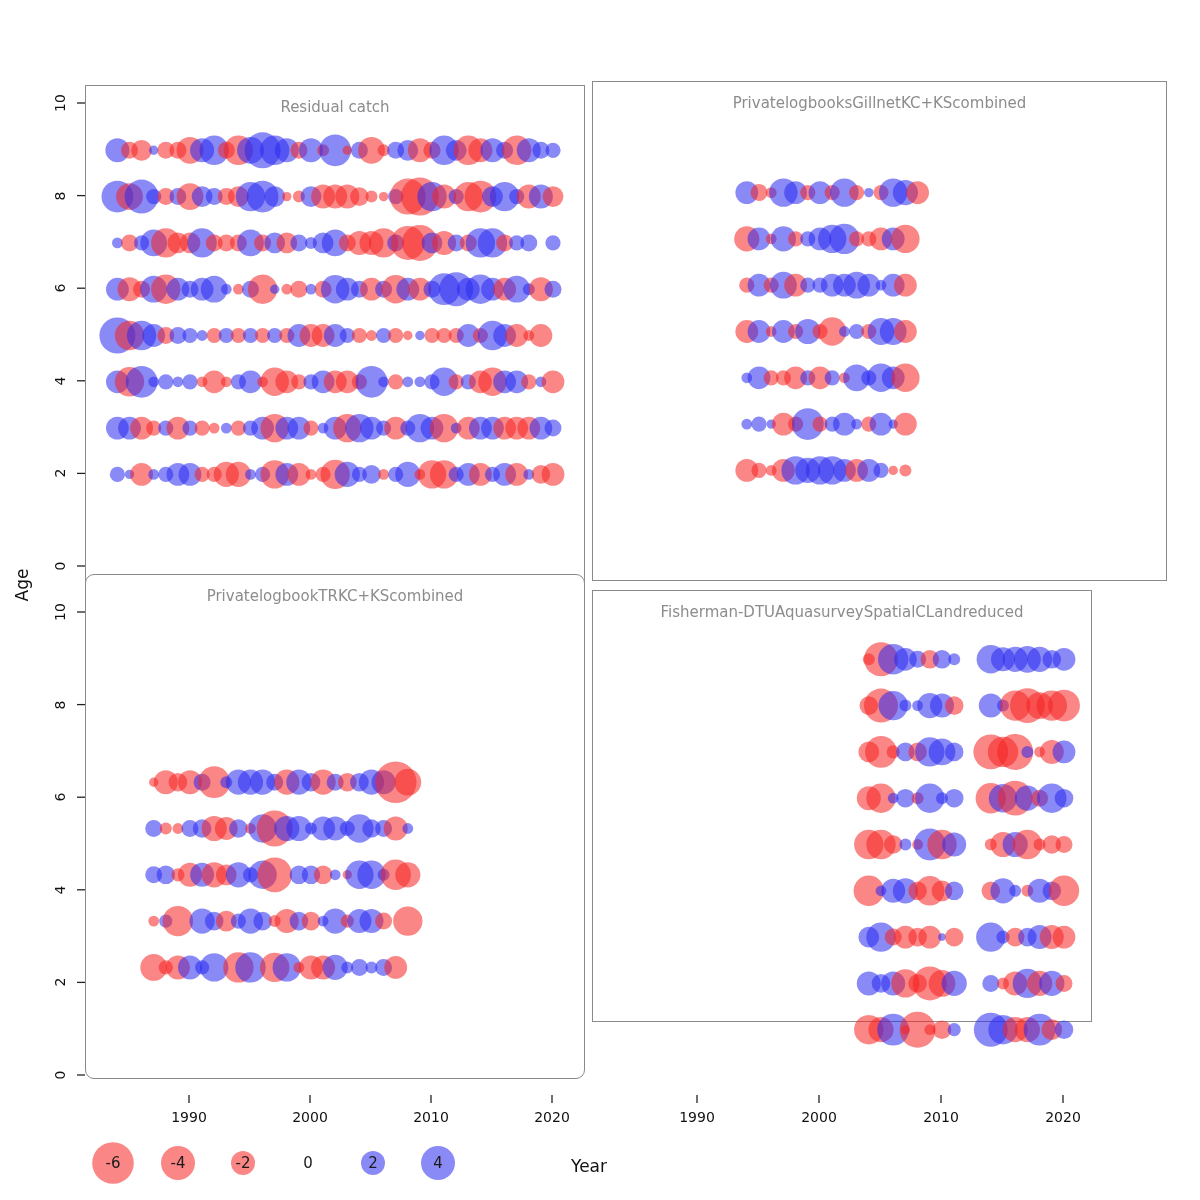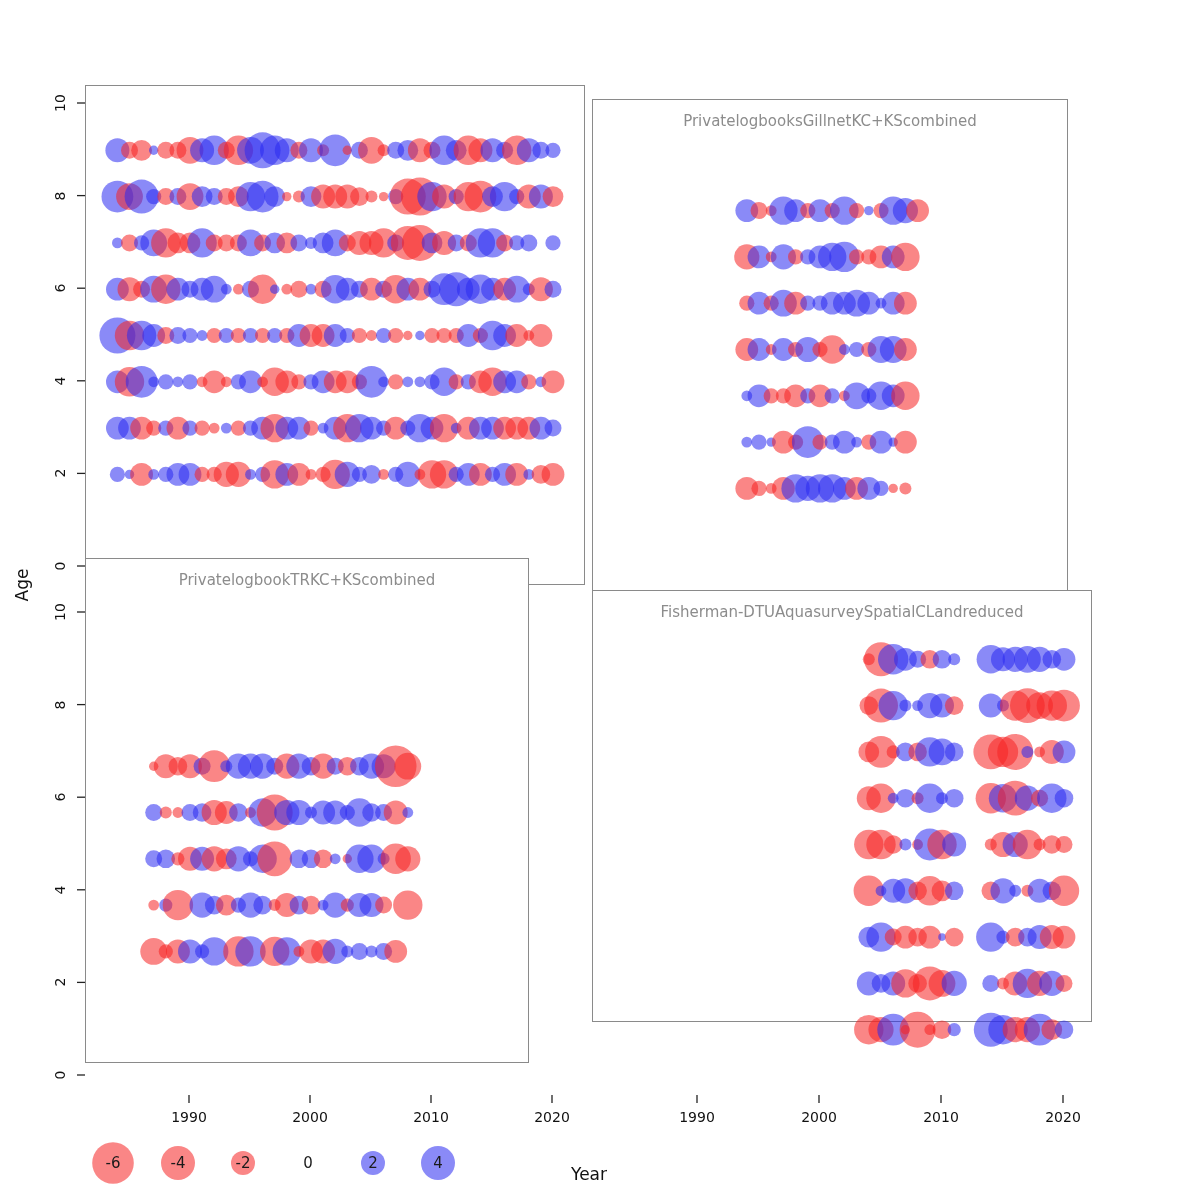--- a/index.html
+++ b/index.html
@@ -7,29 +7,30 @@
           font-family:"DejaVu Sans","Liberation Sans",sans-serif;overflow:hidden;}
   .panel{position:absolute;border:1px solid #8a8a8a;background:#ffffff;box-sizing:border-box;}
   .panel-title{position:absolute;width:100%;text-align:center;top:12px;left:0;
                color:#8c8c8c;font-size:15px;white-space:nowrap;}
   .bubble-svg{position:absolute;left:0;top:0;}
   #overlay{position:absolute;left:0;top:0;pointer-events:none;}
   .tick-label{position:absolute;color:#111111;font-size:14px;transform:translate(-50%,-50%);white-space:nowrap;}
   .tick-label.vert{transform:translate(-50%,-50%) rotate(-90deg);}
   .axis-label{position:absolute;color:#111111;font-size:17px;white-space:nowrap;}
   .axis-label.y{transform:translate(-50%,-50%) rotate(-90deg);}
-  .axis-label.x{transform:translate(-50%,-50%);margin-top:8px;}
+  .axis-label.x{transform:translate(-50%,-50%);}
   .legend-label{position:absolute;color:#1a1a1a;font-size:15px;transform:translate(-50%,-50%);}
 </style>
 </head>
 <body>
 
 <div class="figure">
 
   <div class="panel" id="panel-0" style="left:85px;top:85px;width:500px;height:500px;">
+    <span class="panel-title">Residual catch</span>
     <svg class="bubble-svg" id="svg-0" width="498" height="498" viewBox="0 0 498 498">
         <circle cx="31.4" cy="64.3" r="12.0" fill="#2a2af0" fill-opacity="0.55"></circle>
         <circle cx="43.5" cy="64.3" r="8.5" fill="#f52222" fill-opacity="0.55"></circle>
         <circle cx="55.6" cy="64.3" r="10.4" fill="#f52222" fill-opacity="0.55"></circle>
         <circle cx="67.7" cy="64.3" r="4.7" fill="#2a2af0" fill-opacity="0.55"></circle>
         <circle cx="79.8" cy="64.3" r="8.5" fill="#f52222" fill-opacity="0.55"></circle>
         <circle cx="91.9" cy="64.3" r="8.5" fill="#f52222" fill-opacity="0.55"></circle>
         <circle cx="104.0" cy="64.3" r="13.4" fill="#f52222" fill-opacity="0.55"></circle>
         <circle cx="116.1" cy="64.3" r="12.0" fill="#2a2af0" fill-opacity="0.55"></circle>
         <circle cx="128.2" cy="64.3" r="14.7" fill="#2a2af0" fill-opacity="0.55"></circle>
@@ -314,21 +315,21 @@
         <circle cx="394.4" cy="388.4" r="11.4" fill="#f52222" fill-opacity="0.55"></circle>
         <circle cx="406.5" cy="388.4" r="7.6" fill="#2a2af0" fill-opacity="0.55"></circle>
         <circle cx="418.6" cy="388.4" r="11.4" fill="#2a2af0" fill-opacity="0.55"></circle>
         <circle cx="430.7" cy="388.4" r="11.4" fill="#f52222" fill-opacity="0.55"></circle>
         <circle cx="442.8" cy="388.4" r="5.4" fill="#2a2af0" fill-opacity="0.55"></circle>
         <circle cx="454.9" cy="388.4" r="9.3" fill="#f52222" fill-opacity="0.55"></circle>
         <circle cx="467.0" cy="388.4" r="11.4" fill="#f52222" fill-opacity="0.55"></circle>
       </svg>
   </div>
 
-  <div class="panel" id="panel-1" style="left:592px;top:99px;width:476px;height:500px;">
+  <div class="panel" id="panel-1" style="left:592px;top:81px;width:575px;height:500px;">
     <span class="panel-title">PrivatelogbooksGillnetKC+KScombined</span>
     <svg class="bubble-svg" id="svg-1" width="498" height="498" viewBox="0 0 498 498">
         <circle cx="153.8" cy="110.6" r="11.4" fill="#2a2af0" fill-opacity="0.55"></circle>
         <circle cx="166.0" cy="110.6" r="8.5" fill="#f52222" fill-opacity="0.55"></circle>
         <circle cx="178.2" cy="110.6" r="5.4" fill="#f52222" fill-opacity="0.55"></circle>
         <circle cx="190.4" cy="110.6" r="14.2" fill="#2a2af0" fill-opacity="0.55"></circle>
         <circle cx="202.6" cy="110.6" r="11.4" fill="#2a2af0" fill-opacity="0.55"></circle>
         <circle cx="214.8" cy="110.6" r="7.6" fill="#f52222" fill-opacity="0.55"></circle>
         <circle cx="227.0" cy="110.6" r="11.4" fill="#2a2af0" fill-opacity="0.55"></circle>
         <circle cx="239.2" cy="110.6" r="7.6" fill="#f52222" fill-opacity="0.55"></circle>
@@ -419,21 +420,21 @@
         <circle cx="239.2" cy="388.4" r="14.2" fill="#2a2af0" fill-opacity="0.55"></circle>
         <circle cx="251.4" cy="388.4" r="11.4" fill="#2a2af0" fill-opacity="0.55"></circle>
         <circle cx="263.6" cy="388.4" r="11.4" fill="#f52222" fill-opacity="0.55"></circle>
         <circle cx="275.8" cy="388.4" r="11.4" fill="#2a2af0" fill-opacity="0.55"></circle>
         <circle cx="288.0" cy="388.4" r="7.6" fill="#2a2af0" fill-opacity="0.55"></circle>
         <circle cx="300.2" cy="388.4" r="4.7" fill="#f52222" fill-opacity="0.55"></circle>
         <circle cx="312.4" cy="388.4" r="6.0" fill="#f52222" fill-opacity="0.55"></circle>
       </svg>
   </div>
 
-  <div class="panel" id="panel-2" style="left:85px;top:558px;width:444px;height:505px;">
+  <div class="panel" id="panel-2" style="left:85px;top:574px;width:500px;height:505px;border-radius:9px;">
     <span class="panel-title">PrivatelogbookTRKC+KScombined</span>
     <svg class="bubble-svg" id="svg-2" width="498" height="503" viewBox="0 0 498 503">
         <circle cx="67.7" cy="207.2" r="4.7" fill="#f52222" fill-opacity="0.55"></circle>
         <circle cx="79.8" cy="207.2" r="12.0" fill="#f52222" fill-opacity="0.55"></circle>
         <circle cx="91.9" cy="207.2" r="9.3" fill="#f52222" fill-opacity="0.55"></circle>
         <circle cx="104.0" cy="207.2" r="12.0" fill="#f52222" fill-opacity="0.55"></circle>
         <circle cx="116.1" cy="207.2" r="8.5" fill="#2a2af0" fill-opacity="0.55"></circle>
         <circle cx="128.2" cy="207.2" r="15.9" fill="#f52222" fill-opacity="0.55"></circle>
         <circle cx="140.3" cy="207.2" r="6.0" fill="#2a2af0" fill-opacity="0.55"></circle>
         <circle cx="152.4" cy="207.2" r="12.6" fill="#2a2af0" fill-opacity="0.55"></circle>

